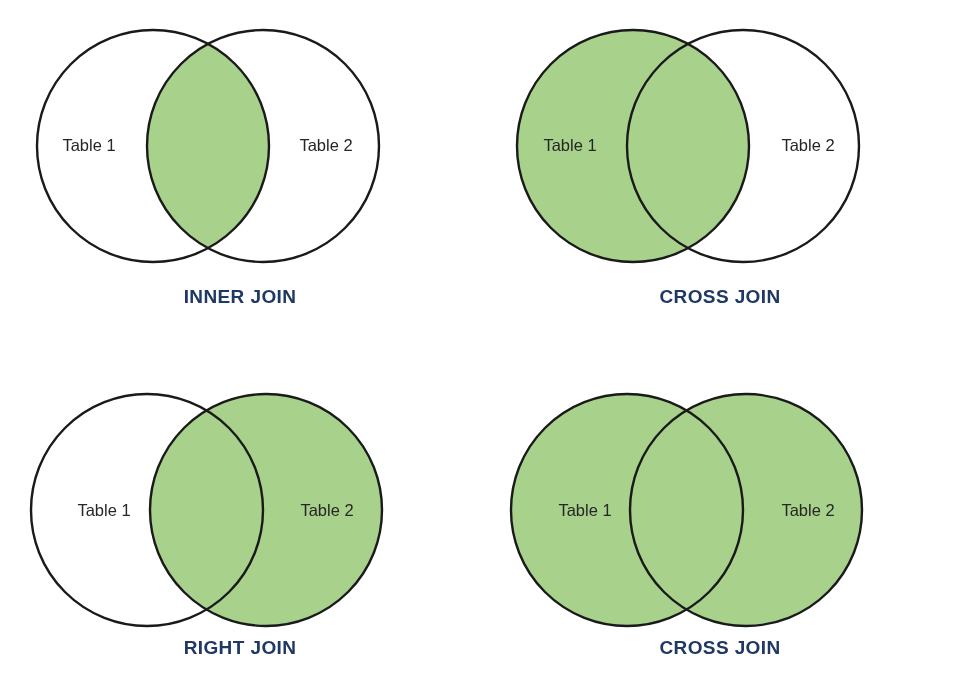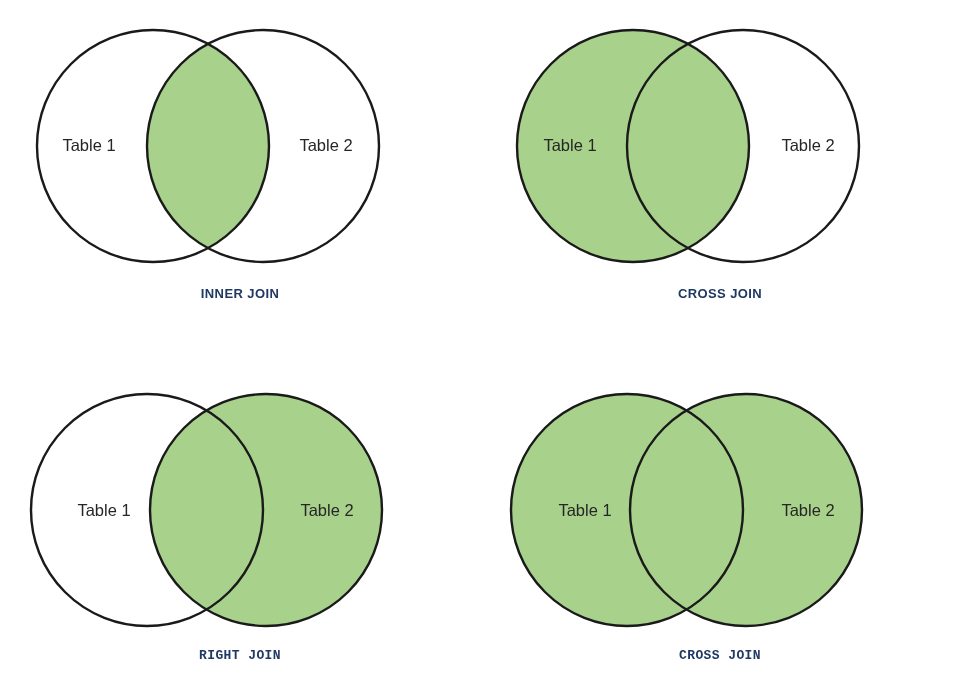--- a/index.html
+++ b/index.html
@@ -38,27 +38,27 @@
     height: 348px;
     display: block;
   }
   .join-label {
     position: absolute;
     left: 0;
     width: 480px;
     text-align: center;
     font-family: "Liberation Sans", sans-serif;
     font-weight: bold;
-    font-size: 13px;
+    font-size: 19px;
     letter-spacing: 0.4px;
     color: #1F3864;
     user-select: none;
   }
   .label-top    { top: 286px; }
-  .label-bottom { top: 300px; font-family: Liberation Mono, monospace; }
+  .label-bottom { top: 289px; }
 
   .table-text {
     font-family: "Liberation Sans", sans-serif;
     font-size: 16.5px;
     fill: #262626;
     dominant-baseline: middle;
     text-anchor: middle;
   }
 </style>
 </head>

